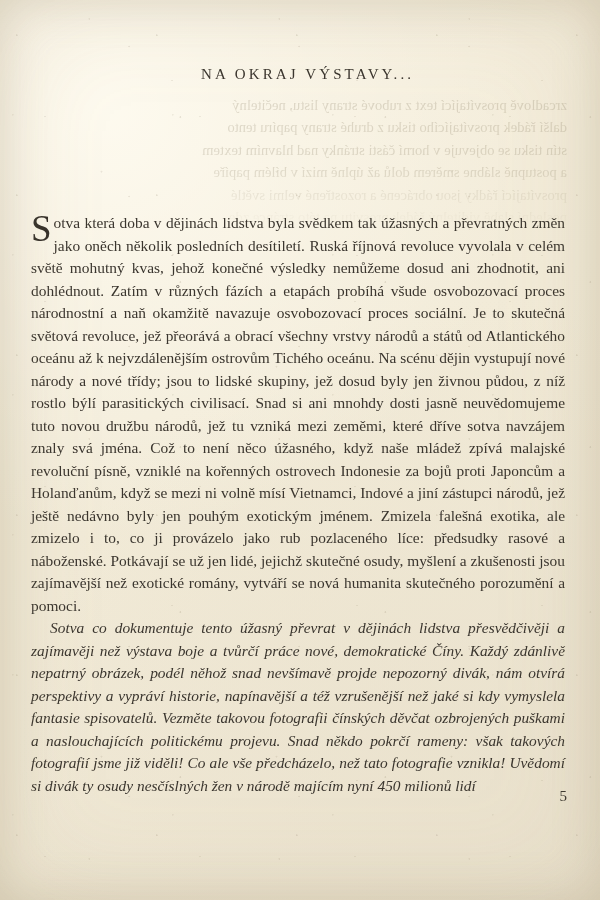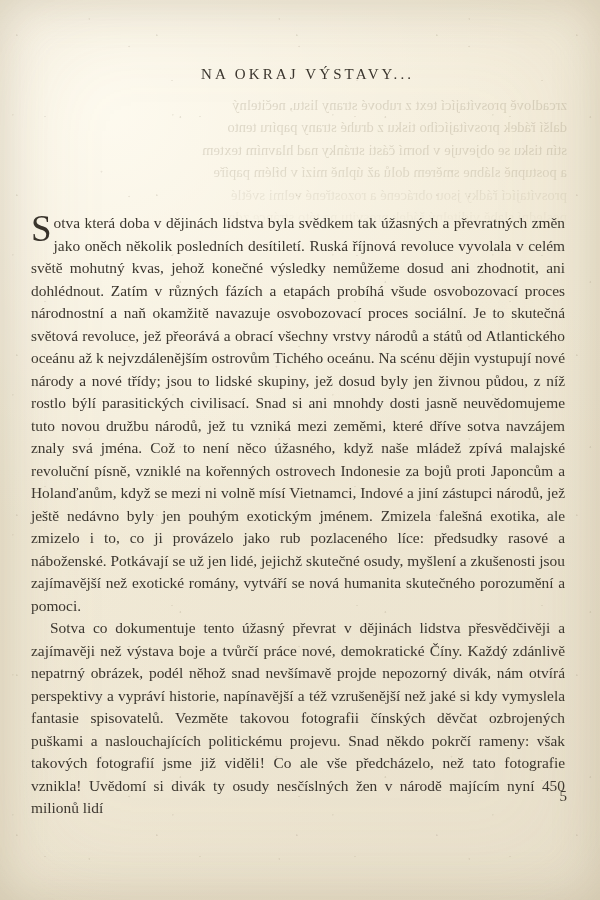--- a/index.html
+++ b/index.html
@@ -91,21 +91,21 @@
     font-size: 15.4px;
     line-height: 22.5px;
     text-align: justify;
     text-justify: inter-word;
     hyphens: manual;
   }
   .textblock p {
     margin: 0;
     text-align: justify;
   }
-  .textblock p.indent { text-indent: 19px; }
+  .textblock p.indent { text-indent: 19px; font-style: italic; }
 
   .dropcap-para { position: relative; }
   .dropcap {
     float: left;
     font-size: 37px;
     line-height: 31px;
     padding: 0 1px 0 0;
     margin: 1px 1px 0 0;
     color: #35302a;
   }

